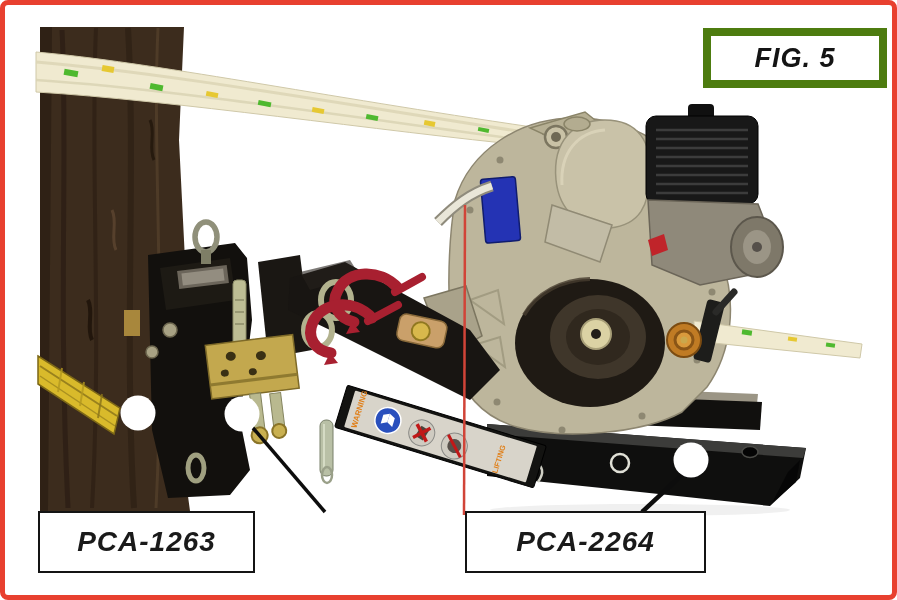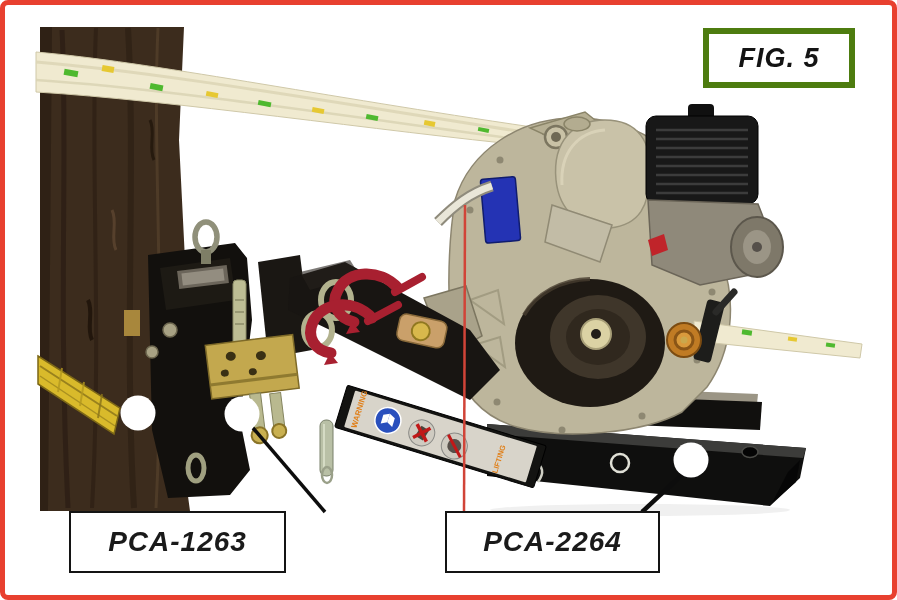--- a/index.html
+++ b/index.html
@@ -3,33 +3,33 @@
 <meta charset="utf-8">
 <style>
   html,body{margin:0;padding:0;background:#ffffff;}
   .frame{
     position:relative;width:897px;height:600px;box-sizing:border-box;
     border:5px solid #e8402f;border-radius:8px;background:#ffffff;overflow:hidden;
     font-family:"Liberation Sans", sans-serif;
   }
   .frame svg{position:absolute;left:-5px;top:-5px;width:897px;height:600px;display:block;}
   .fig-box{
-    position:absolute;left:698px;top:23px;width:152px;height:60px;
-    border:6px solid #4d7c0f;background:#ffffff;box-sizing:border-box;
+    position:absolute;left:698px;top:23px;width:184px;height:60px;
+    border:8px solid #4d7c0f;background:#ffffff;box-sizing:border-box;
     display:flex;align-items:center;justify-content:center;z-index:5;
   }
   .fig-box span{font-style:italic;font-weight:bold;font-size:27px;color:#141414;letter-spacing:1px;}
   .part-box{
     position:absolute;top:506px;height:62px;border:2.5px solid #141414;background:#ffffff;
     box-sizing:border-box;display:flex;align-items:center;justify-content:center;z-index:5;
   }
   .part-box span{font-style:italic;font-weight:bold;font-size:28px;color:#1a1a1a;letter-spacing:1px;}
-  #pb1{left:33px;width:217px;margin-left:31px;}
+  #pb1{left:33px;width:217px;}
   #pb2{left:247.5px;width:215px;}
-  #pb3{left:440px;width:215px;text-align:center;}
+  #pb3{left:460px;width:241px;text-align:center;}
   svg text{font-family:"Liberation Sans", sans-serif;}
 </style>
 </head>
 <body>
 
 <div class="frame">
 
   <svg viewBox="0 0 897 600" aria-hidden="true">
 
     <g>

